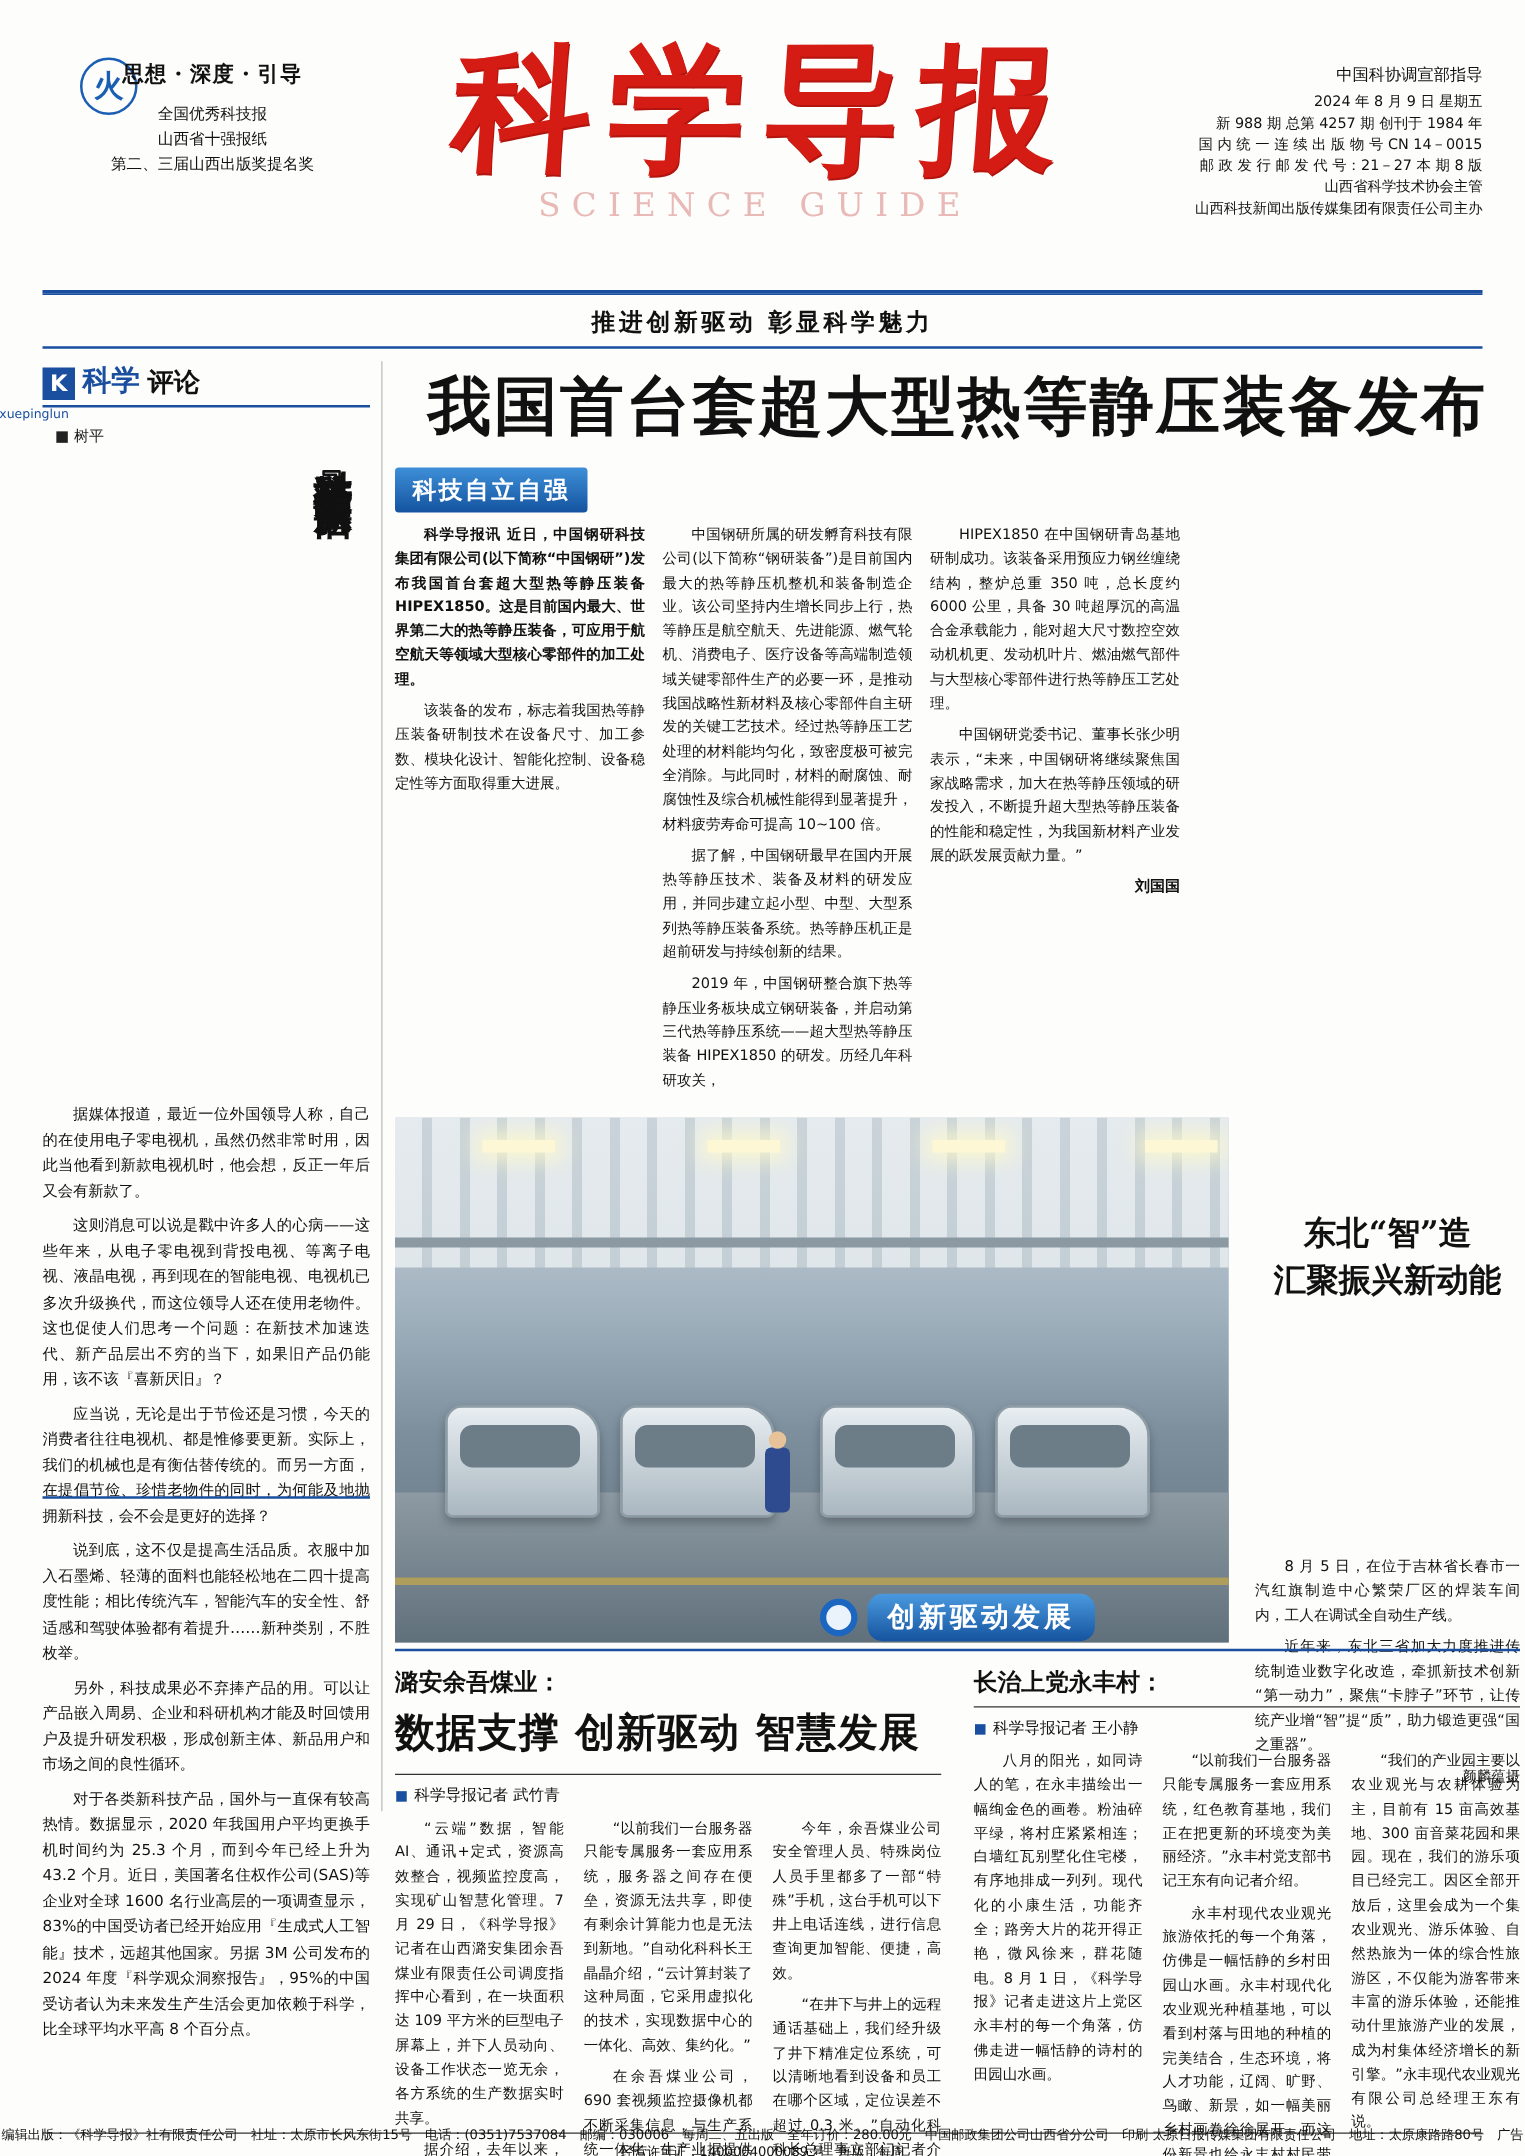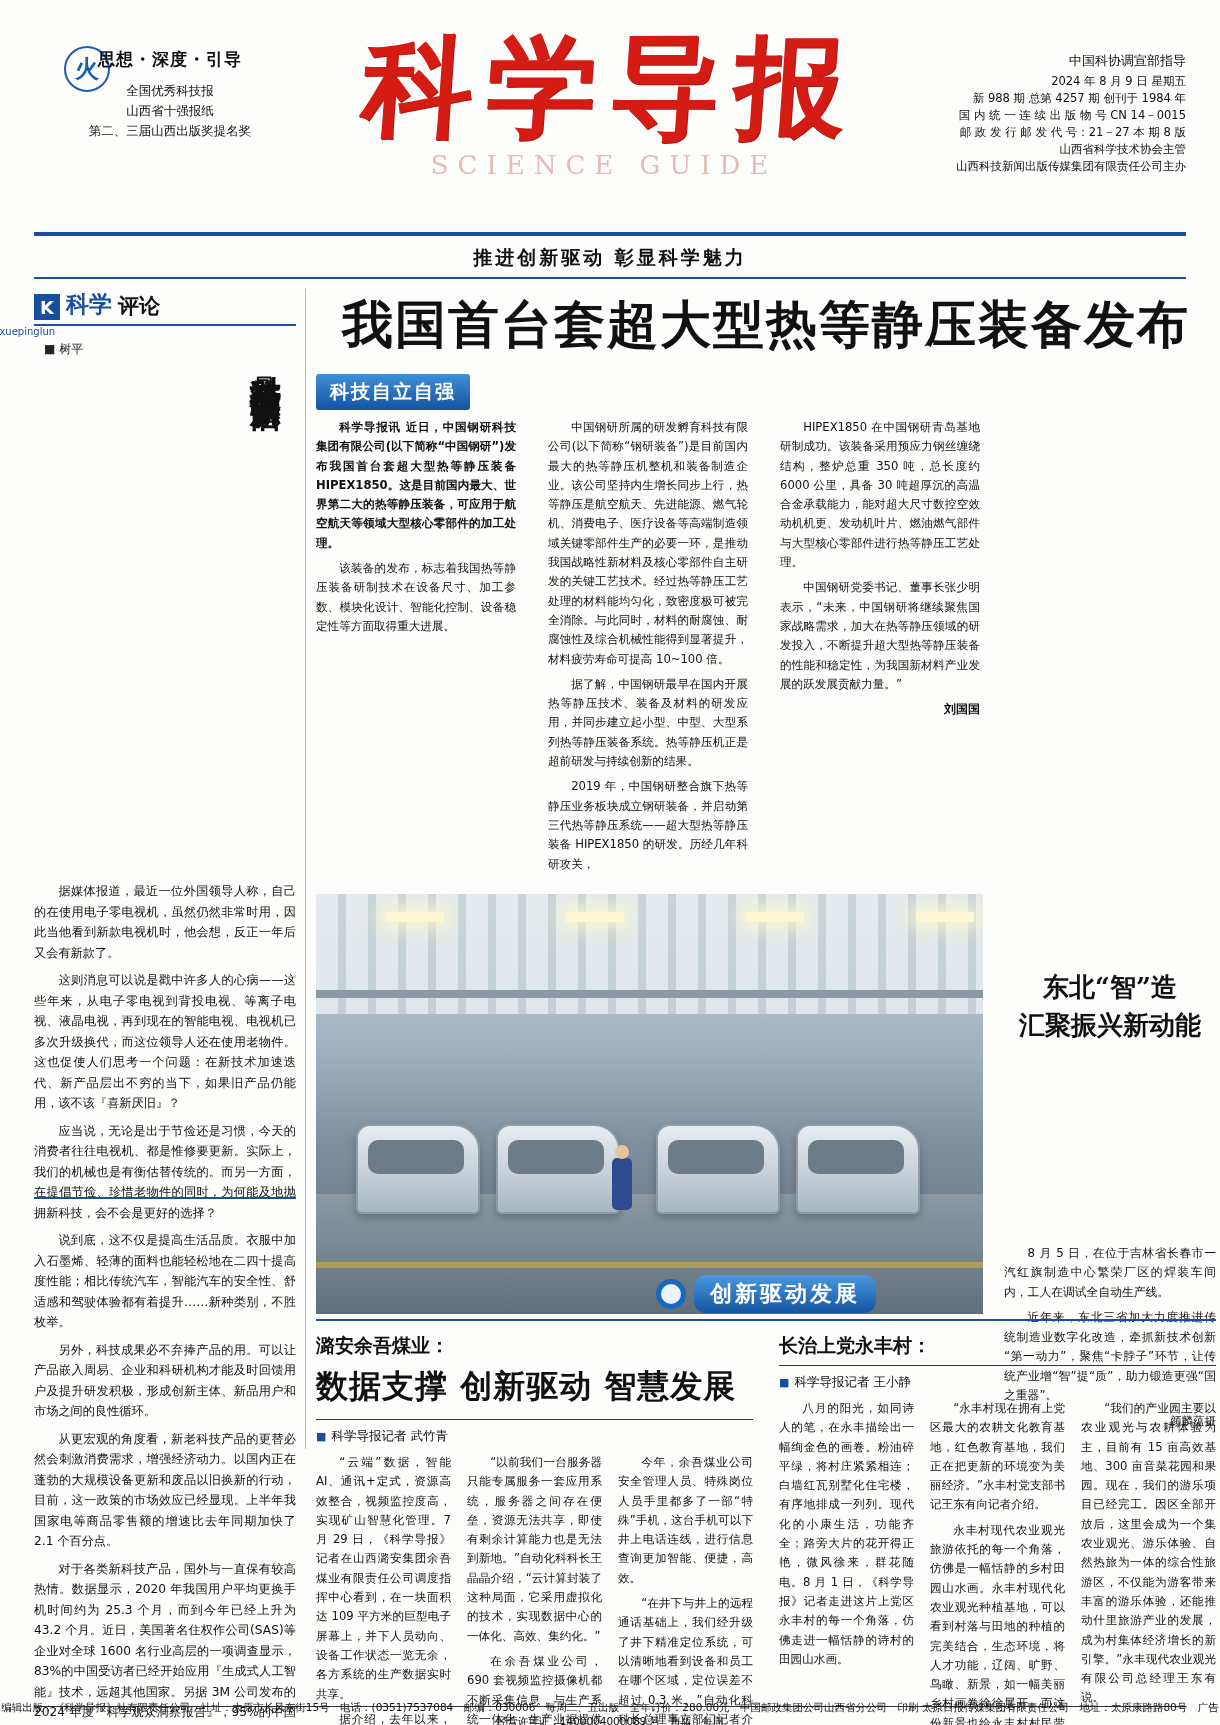--- a/index.html
+++ b/index.html
@@ -68,21 +68,21 @@
     font-family:"DejaVu Serif","Liberation Serif",serif;
     font-size:51px;font-weight:bold;text-align:center;letter-spacing:2px;
     margin:2px 0 14px 0;
   }
   .badge{
     display:inline-block;background:linear-gradient(180deg,#3e8fd8,#14539f);
     color:#fff;font-size:19px;font-weight:bold;letter-spacing:2px;
     padding:5px 14px;border-radius:3px;
     font-family:"DejaVu Serif","Liberation Serif",serif;
   }
-  .news-cols{display:flex;gap:32px;margin-top:8px;}
+  .news-cols{display:flex;gap:14px;margin-top:8px;}
   .news-col{width:200px;font-size:11.6px;line-height:19.3px;text-align:justify;}
   .news-col p{margin:0 0 6px 0;text-indent:2em;}
   .news-col .lead-b{font-weight:bold;}
   .sign{text-align:right;font-weight:bold;font-size:12px;margin-top:4px;}
 
   
   .photo-wrap{position:relative;margin-top:14px;}
   .photo{
     width:667px;height:420px;position:relative;overflow:hidden;
     background:linear-gradient(180deg,#cfd8de 0%,#9fb0bd 38%,#7d8f9d 60%,#5c6c78 100%);
@@ -179,21 +179,20 @@
           <div class="byline">■ 树平</div>
         </div>
       </div>
 
       <div class="lcol-text">
         <p>据媒体报道，最近一位外国领导人称，自己的在使用电子零电视机，虽然仍然非常时用，因此当他看到新款电视机时，他会想，反正一年后又会有新款了。</p>
         <p>这则消息可以说是戳中许多人的心病——这些年来，从电子零电视到背投电视、等离子电视、液晶电视，再到现在的智能电视、电视机已多次升级换代，而这位领导人还在使用老物件。这也促使人们思考一个问题：在新技术加速迭代、新产品层出不穷的当下，如果旧产品仍能用，该不该『喜新厌旧』？</p>
         <p>应当说，无论是出于节俭还是习惯，今天的消费者往往电视机、都是惟修要更新。实际上，我们的机械也是有衡估替传统的。而另一方面，在提倡节俭、珍惜老物件的同时，为何能及地抛拥新科技，会不会是更好的选择？</p>
         <p>说到底，这不仅是提高生活品质。衣服中加入石墨烯、轻薄的面料也能轻松地在二四十提高度性能；相比传统汽车，智能汽车的安全性、舒适感和驾驶体验都有着提升……新种类别，不胜枚举。</p>
         <p>另外，科技成果必不弃捧产品的用。可以让产品嵌入周易、企业和科研机构才能及时回馈用户及提升研发积极，形成创新主体、新品用户和市场之间的良性循环。</p>
-        <p>从更宏观的角度看，新老科技产品的更替必然会刺激消费需求，增强经济动力。以国内正在蓬勃的大规模设备更新和废品以旧换新的行动，目前，这一政策的市场效应已经显现。上半年我国家电等商品零售额的增速比去年同期加快了 2.1 个百分点。</p>
         <p>对于各类新科技产品，国外与一直保有较高热情。数据显示，2020 年我国用户平均更换手机时间约为 25.3 个月，而到今年已经上升为 43.2 个月。近日，美国著名住权作公司(SAS)等企业对全球 1600 名行业高层的一项调查显示，83%的中国受访者已经开始应用『生成式人工智能』技术，远超其他国家。另据 3M 公司发布的 2024 年度『科学观众洞察报告』，95%的中国受访者认为未来发生产生活会更加依赖于科学，比全球平均水平高 8 个百分点。</p>
 
       </div>
 
       <div class="left-divider"></div>
 
     </div>
 
     <div class="col-main">
       <div class="main-headline">我国首台套超大型热等静压装备发布</div>
@@ -281,21 +280,21 @@
         <div class="half">
           <div class="half-kicker">长治上党永丰村：</div>
           <div class="half-line"></div>
           <div class="half-by">科学导报记者 王小静</div>
           <div class="half-body">
             <div class="c">
               <p>八月的阳光，如同诗人的笔，在永丰描绘出一幅绚金色的画卷。粉油碎平绿，将村庄紧紧相连；白墙红瓦别墅化住宅楼，有序地排成一列列。现代化的小康生活，功能齐全；路旁大片的花开得正艳，微风徐来，群花随电。8 月 1 日，《科学导报》记者走进这片上党区永丰村的每一个角落，仿佛走进一幅恬静的诗村的田园山水画。</p>
 
             </div>
             <div class="c">
-              <p>“永丰村现在拥有上党区最大的农耕文化教育基地，红色教育基地，我们正在把更新的环境变为美丽经济。”永丰村党支部书记王东有向记者介绍。</p>
+              <p>“以前我们一台服务器只能专属服务一套应用系统，红色教育基地，我们正在把更新的环境变为美丽经济。”永丰村党支部书记王东有向记者介绍。</p>
               <p>永丰村现代农业观光旅游依托的每一个角落，仿佛是一幅恬静的乡村田园山水画。永丰村现代化农业观光种植基地，可以看到村落与田地的种植的完美结合，生态环境，将人才功能，辽阔、旷野、鸟瞰、新景，如一幅美丽乡村画卷徐徐展开。而这份新景也给永丰村村民带来了新生活同时，也增添了新魅力，焕发了新价值。基于此，永丰村先走农业观光旅游与三大版块；智慧农业区——百亩园、研学游基地——乡耕园、农耕文化——乡村红艺区，主要有牛比最大塘绿油绿区、农耕教育实践基地、观果采摘区、生产规观区、综合文化博览区、水上公园游览区、向日葵花园区、休闲游乐体验园等功能区，带动出“两山一水十八景”的景观格局，形成了“绿色植物、蓝色水体、彩色花卉”的锦绣风光。</p>
             </div>
             <div class="c">
               <p>“我们的产业园主要以农业观光与农耕体验为主，目前有 15 亩高效基地、300 亩音菜花园和果园。现在，我们的游乐项目已经完工。因区全部开放后，这里会成为一个集农业观光、游乐体验、自然热旅为一体的综合性旅游区，不仅能为游客带来丰富的游乐体验，还能推动什里旅游产业的发展，成为村集体经济增长的新引擎。”永丰现代农业观光有限公司总经理王东有说。</p>
 
             </div>
           </div>
         </div>
       </div>
     </div>

